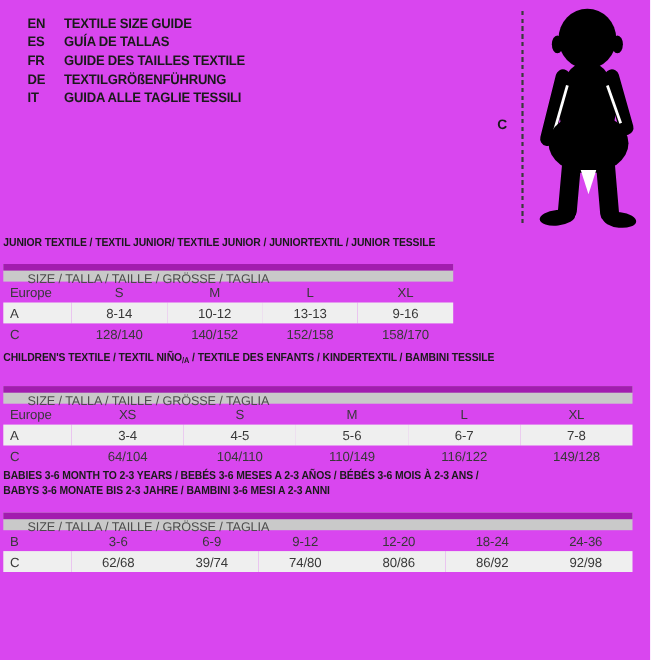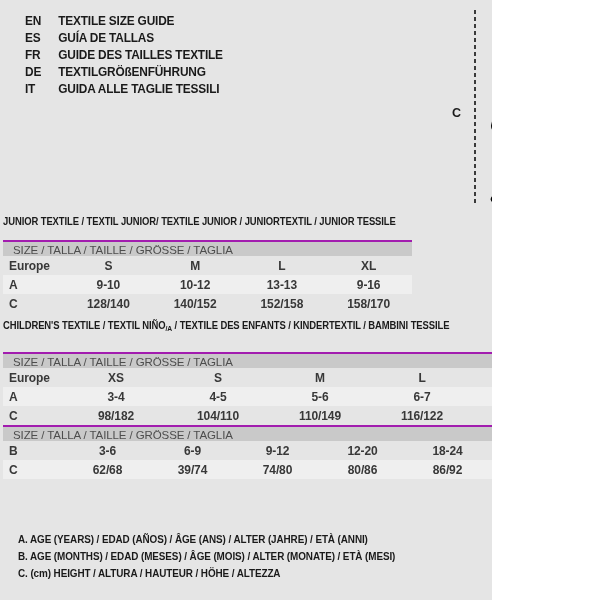--- a/index.html
+++ b/index.html
@@ -1,18 +1,18 @@
 <!DOCTYPE html>
 <html style="--color-bar_bg: #c9c9c9; --color-row_shade: #efefef; --color-silhouette: #000000; --color-text: #1a1a1a;"><head>
 <meta charset="utf-8">
 <style>
   html,body { margin:0; padding:0; background:#fff; }
   .page {
-    position:relative; width:492px; height:600px; overflow:hidden;
-    background:#e5e5e5; font-family:"Liberation Sans", sans-serif; color:#1a1a1a;
+    position:relative; width:591px; height:600px; overflow:hidden;
+    background:#d946ef; font-family:"Liberation Sans", sans-serif; color:#1a1a1a;
   }
   
   .langs { position:absolute; top:13px; left:25px; transform:scaleX(0.95); transform-origin:0 0; }
   .lang-row { display:flex; font-weight:bold; font-size:12.5px; line-height:17px; letter-spacing:-0.2px; }
   .lang-code { width:35px; }
   .lang-label { white-space:nowrap; }
   
   .measure-line {
     position:absolute; left:474px; top:10px; width:2px; height:196px;
     background:repeating-linear-gradient(to bottom, #3a3a3a 0 4px, transparent 4px 7px);
@@ -28,26 +28,26 @@
     font-weight:bold; font-size:10.5px; line-height:12px; letter-spacing:-0.1px;
     white-space:nowrap; transform:scaleX(0.9); transform-origin:0 0;
   }
   .t1 .title { margin-bottom:13px; }
   .t2 .title { margin-bottom:17px; }
   .t3 .title-block { margin-bottom:13px; }
   .t3 .title { line-height:14px; margin-bottom:0; }
   .sub { font-size:7.5px; vertical-align:-2px; }
   .size-bar {
     background:var(--color-bar_bg, #c9c9c9); color:#4d4d4d;
-    border-top:2px solid #a21caf;
+    border-top:6px solid #a21caf;
     height:16px; line-height:16px; font-size:11.5px; letter-spacing:-0.1px;
-    padding-left:10px; box-sizing:border-box;
+    padding-left:22px; box-sizing:border-box;
   }
   table.sizes { width:100%; border-collapse:collapse; table-layout:fixed; font-size:12px; color:#383838; }
-  table.sizes td { height:19px; padding:0; text-align:center; letter-spacing:-0.1px;font-weight:bold; }
+  table.sizes td { height:19px; padding:0; text-align:center; letter-spacing:-0.1px; }
   table.sizes td.lbl { text-align:left; padding-left:6px; }
   col.lblcol { width:62px; }
   tr.shade { background:var(--color-row_shade, #efefef); }
   
   .footnotes { position:absolute; left:18px; top:531px; }
   .footnote {
     font-weight:bold; font-size:11px; line-height:17px; letter-spacing:-0.1px;
     white-space:nowrap; transform:scaleX(0.9); transform-origin:0 0;
   }
 </style>
@@ -114,21 +114,21 @@
       <tbody>
           <tr>
         <td class="lbl">Europe</td>
         <td>S</td>
         <td>M</td>
         <td>L</td>
         <td>XL</td>
       </tr>
       <tr class="shade">
         <td class="lbl">A</td>
-        <td>9-10</td>
+        <td>8-14</td>
         <td>10-12</td>
         <td>13-13</td>
         <td>9-16</td>
       </tr>
       <tr>
         <td class="lbl">C</td>
         <td>128/140</td>
         <td>140/152</td>
         <td>152/158</td>
         <td>158/170</td>
@@ -163,31 +163,35 @@
       <tr class="shade">
         <td class="lbl">A</td>
         <td>3-4</td>
         <td>4-5</td>
         <td>5-6</td>
         <td>6-7</td>
         <td>7-8</td>
       </tr>
       <tr>
         <td class="lbl">C</td>
-        <td>98/182</td>
+        <td>64/104</td>
         <td>104/110</td>
         <td>110/149</td>
         <td>116/122</td>
         <td>149/128</td>
       </tr>
     </tbody>
       </table>
   </section>
 
   <section class="tbl t3">
+    <div class="title-block">
+      <div class="title">BABIES 3-6 MONTH TO 2-3 YEARS / BEBÉS 3-6 MESES A 2-3 AÑOS / BÉBÉS 3-6 MOIS À 2-3 ANS /</div>
+      <div class="title">BABYS 3-6 MONATE BIS 2-3 JAHRE / BAMBINI 3-6 MESI A 2-3 ANNI</div>
+    </div>
     <div class="size-bar">SIZE / TALLA / TAILLE / GRÖSSE / TAGLIA</div>
     <table class="sizes">
       <colgroup>
           <col class="lblcol">
           <col>
           <col>
           <col>
           <col>
           <col>
           <col>
@@ -208,19 +212,14 @@
         <td>39/74</td>
         <td>74/80</td>
         <td>80/86</td>
         <td>86/92</td>
         <td>92/98</td>
       </tr>
     </tbody>
       </table>
   </section>
 
-  <div class="footnotes">
-    <div class="footnote">A. AGE (YEARS) / EDAD (AÑOS) / ÂGE (ANS) / ALTER (JAHRE) / ETÀ (ANNI)</div>
-    <div class="footnote">B. AGE (MONTHS) / EDAD (MESES) / ÂGE (MOIS) / ALTER (MONATE) / ETÀ (MESI)</div>
-    <div class="footnote">C. (cm) HEIGHT / ALTURA / HAUTEUR / HÖHE / ALTEZZA</div>
-  </div>
 
 </div>
 
 </body></html>

